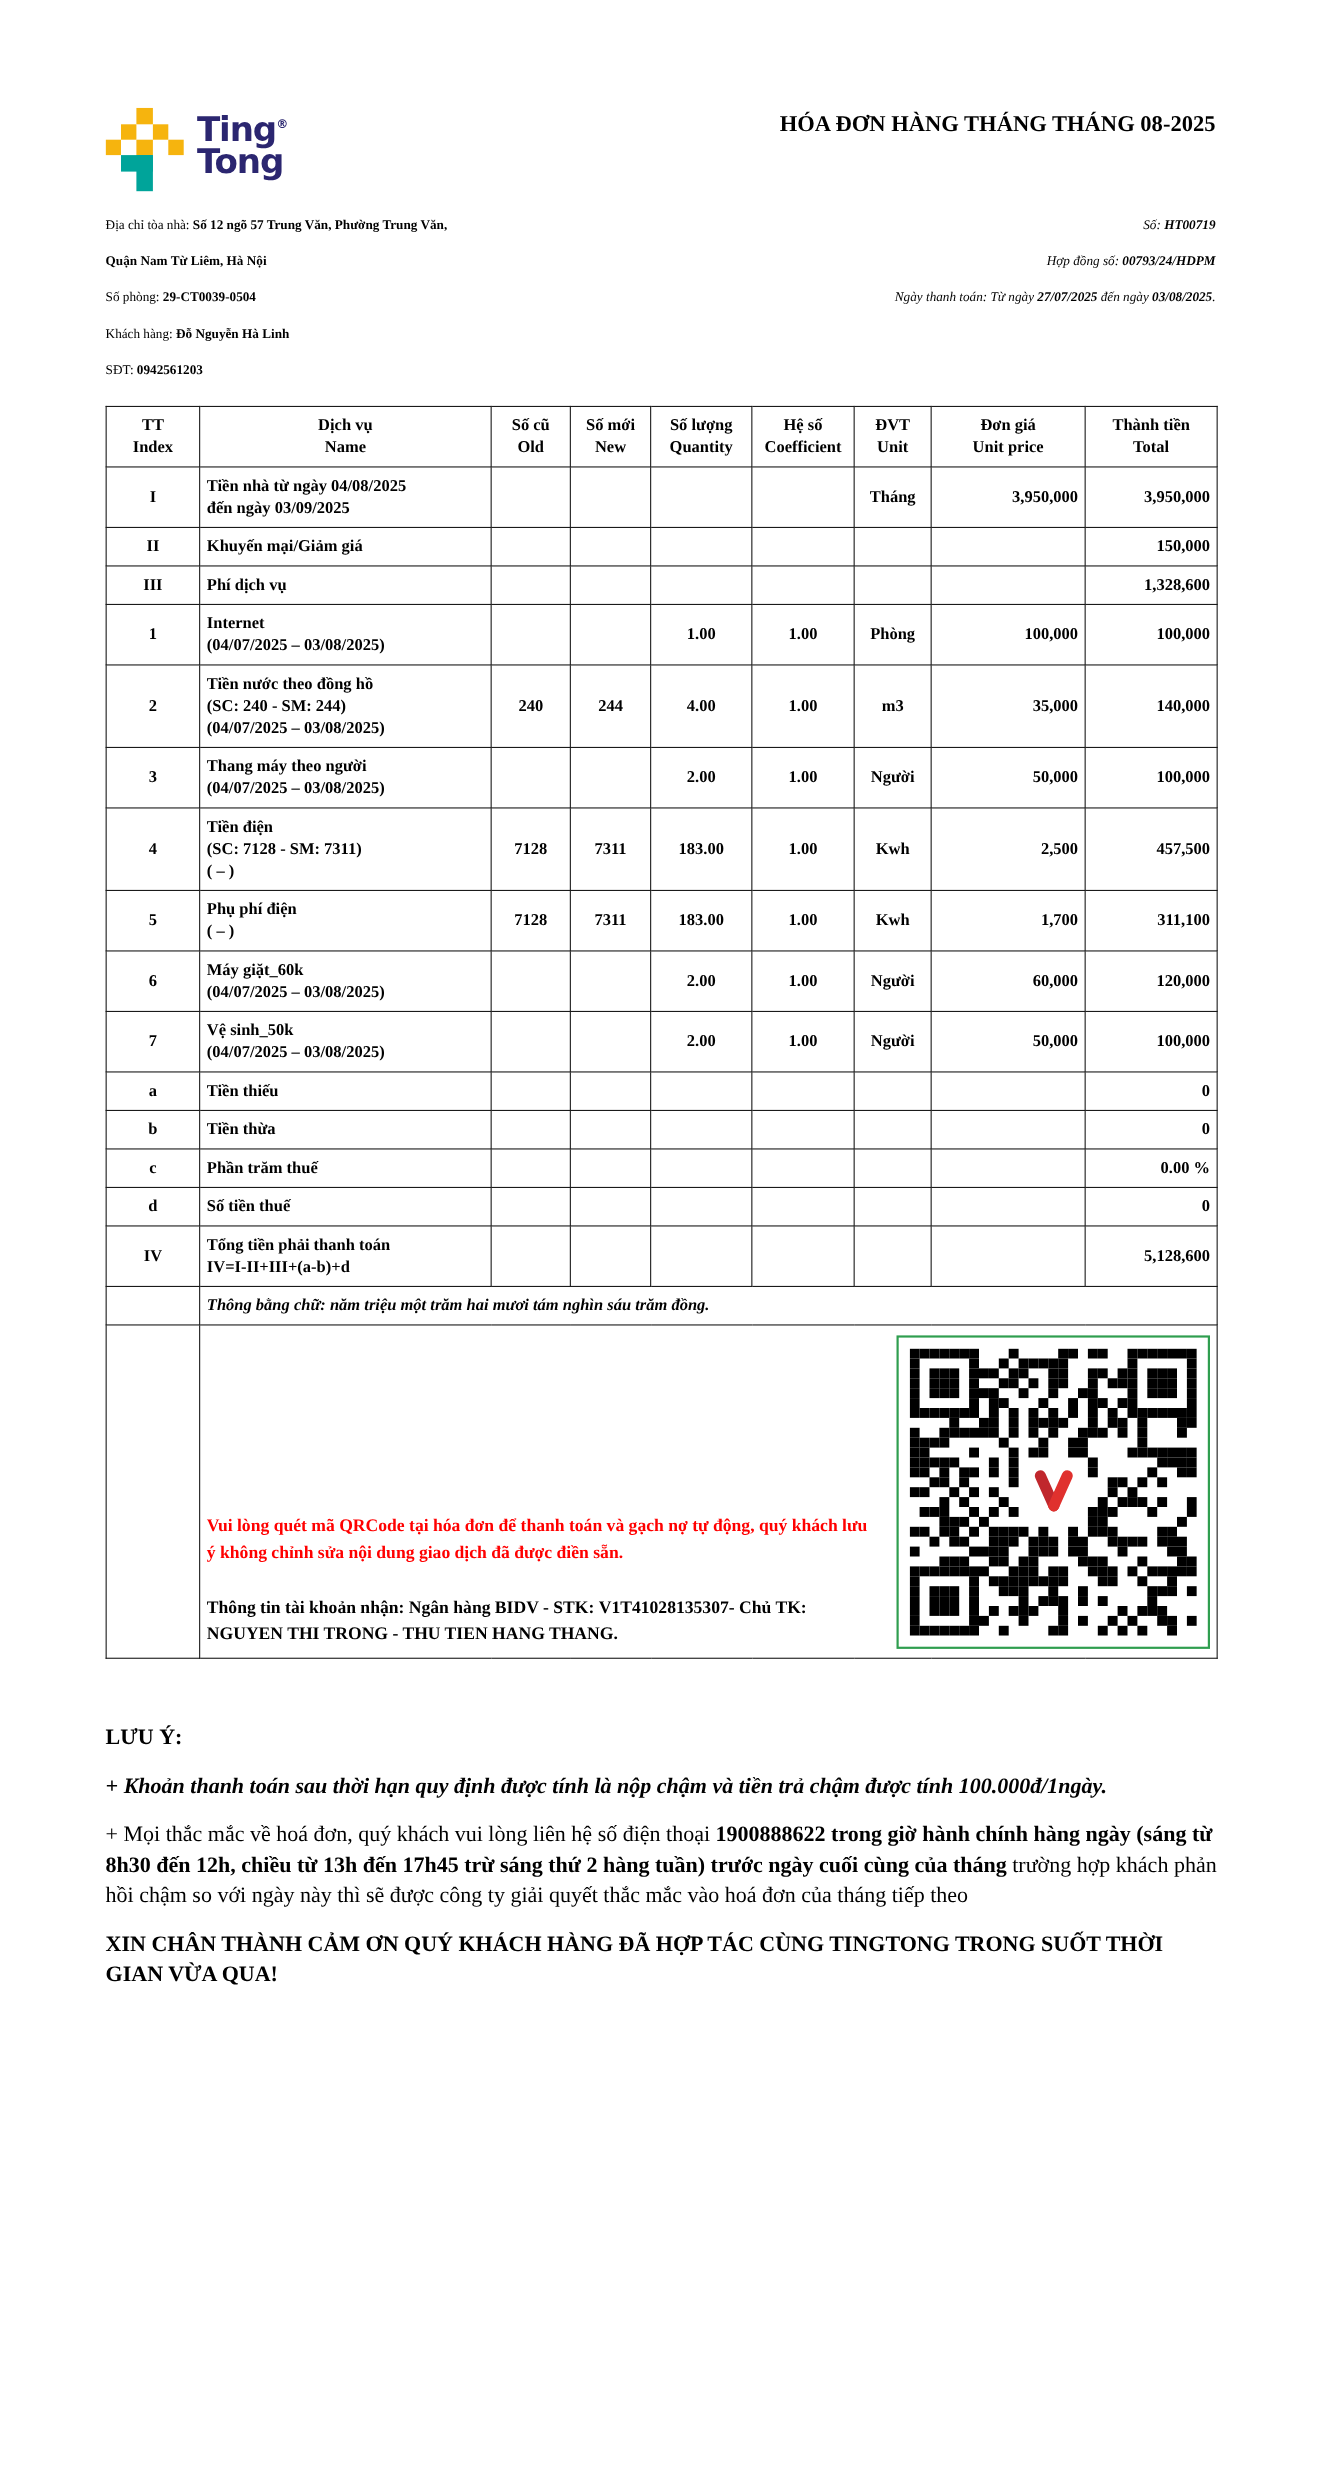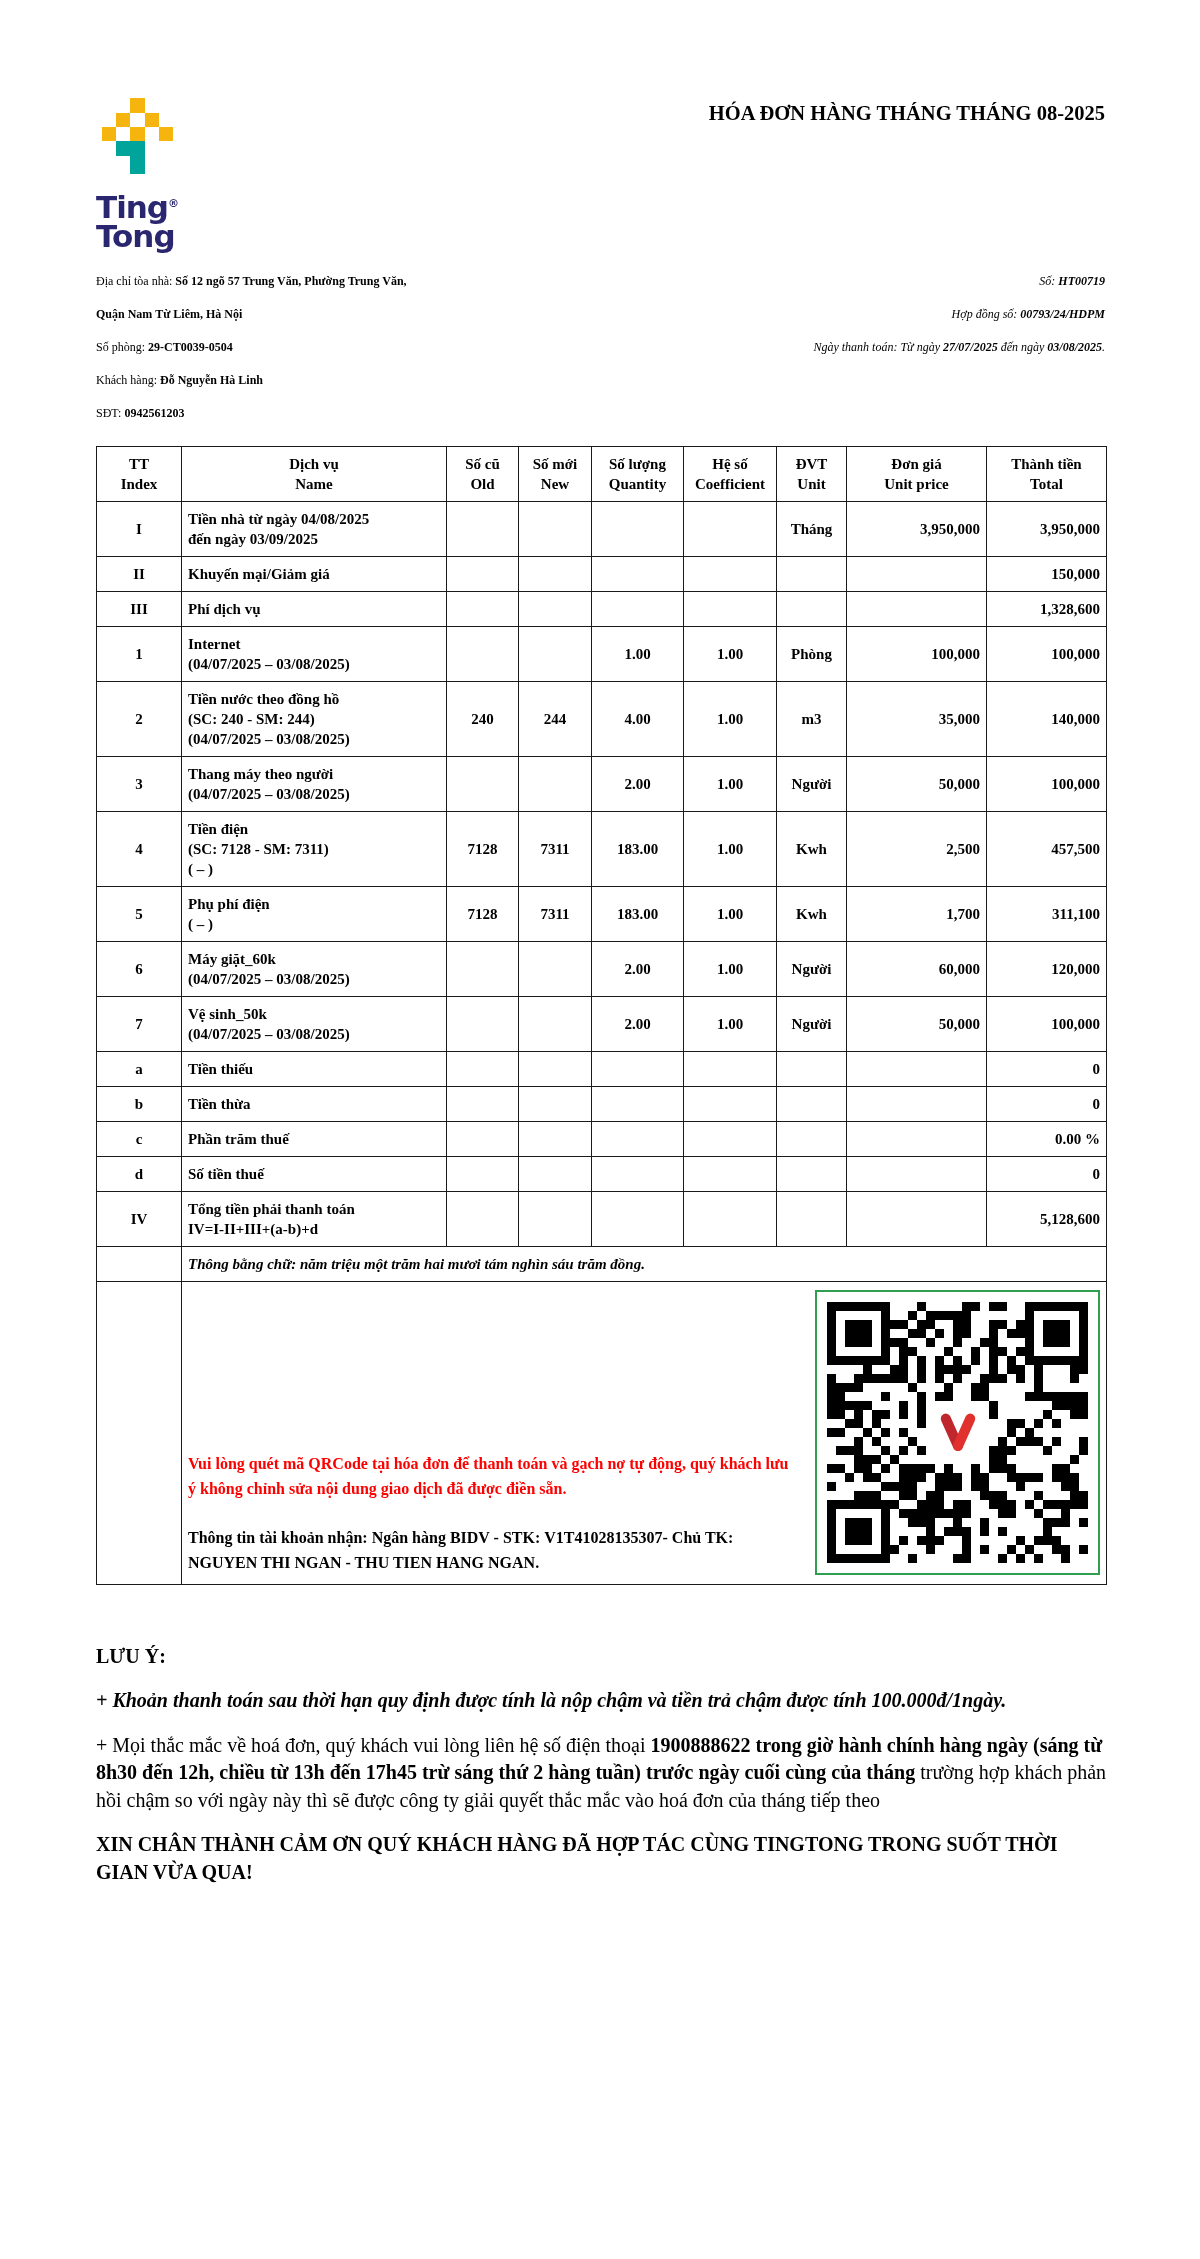--- a/index.html
+++ b/index.html
@@ -10,21 +10,21 @@
   html,body{margin:0;padding:0;}
   body{
     width:1200px;height:2259px;background:#ffffff;color:#000;
     font-family:"Liberation Serif","DejaVu Serif",serif;
     -webkit-font-smoothing:antialiased;
   }
   .page{box-sizing:border-box;padding:96px 95px 0 96px;}
 
   
   .header{display:flex;justify-content:space-between;align-items:flex-start;}
-  .logo{display:flex;align-items:center;gap:11px;flex-direction:column;}
+  .logo{display:flex;align-items:flex-start;gap:11px;}
   .logo-mark{display:block;margin-top:2px;}
   .logo-text{
     font-family:"DejaVu Sans","Liberation Sans",sans-serif;
     font-weight:bold;font-size:31px;line-height:0.93;color:var(--navy);
     letter-spacing:-1px;margin-top:8px;
   }
   .logo-text .reg{font-size:11px;vertical-align:super;letter-spacing:0;}
   .doc-title{
     width:452px;text-align:right;font-weight:bold;font-size:20.5px;line-height:1.55;
     margin-top:2px;
@@ -335,21 +335,21 @@
         <tr>
           <td class="c"></td>
           <td class="words-cell" colspan="8"><span>Thông bằng chữ: </span><b>năm triệu một trăm hai mươi tám nghìn sáu trăm đồng.</b></td>
         </tr>
         <tr>
           <td class="c"></td>
           <td class="qr-cell" colspan="8">
             <div class="qr-flex">
               <div class="qr-text">
                 <p class="red" id="qr-red">Vui lòng quét mã QRCode tại hóa đơn để thanh toán và gạch nợ tự động, quý khách lưu ý không chỉnh sửa nội dung giao dịch đã được điền sẵn.</p>
-                <p id="qr-acc"><span>Thông tin tài khoản nhận: Ngân hàng BIDV - STK: </span><b>V1T41028135307</b><span>- Chủ TK: </span><b>NGUYEN THI NGAN - THU TIEN HANG NGAN</b><span>.</span></p>
+                <p id="qr-acc"><span>Thông tin tài khoản nhận: Ngân hàng BIDV - STK: </span><b>V1T41028135307</b><span>- Chủ TK: </span><b>NGUYEN THI TRONG - THU TIEN HANG THANG</b><span>.</span></p>
               </div>
               <div class="qr-box"><svg id="qr-svg" width="261" height="261" viewBox="0 0 261 261" xmlns="http://www.w3.org/2000/svg">
                   <rect width="261" height="261" fill="#fff"></rect>
                   <rect x="0" y="0" width="9" height="9" fill="#000"></rect>
                   <rect x="9" y="0" width="9" height="9" fill="#000"></rect>
                   <rect x="18" y="0" width="9" height="9" fill="#000"></rect>
                   <rect x="27" y="0" width="9" height="9" fill="#000"></rect>
                   <rect x="36" y="0" width="9" height="9" fill="#000"></rect>
                   <rect x="45" y="0" width="9" height="9" fill="#000"></rect>
                   <rect x="54" y="0" width="9" height="9" fill="#000"></rect>

